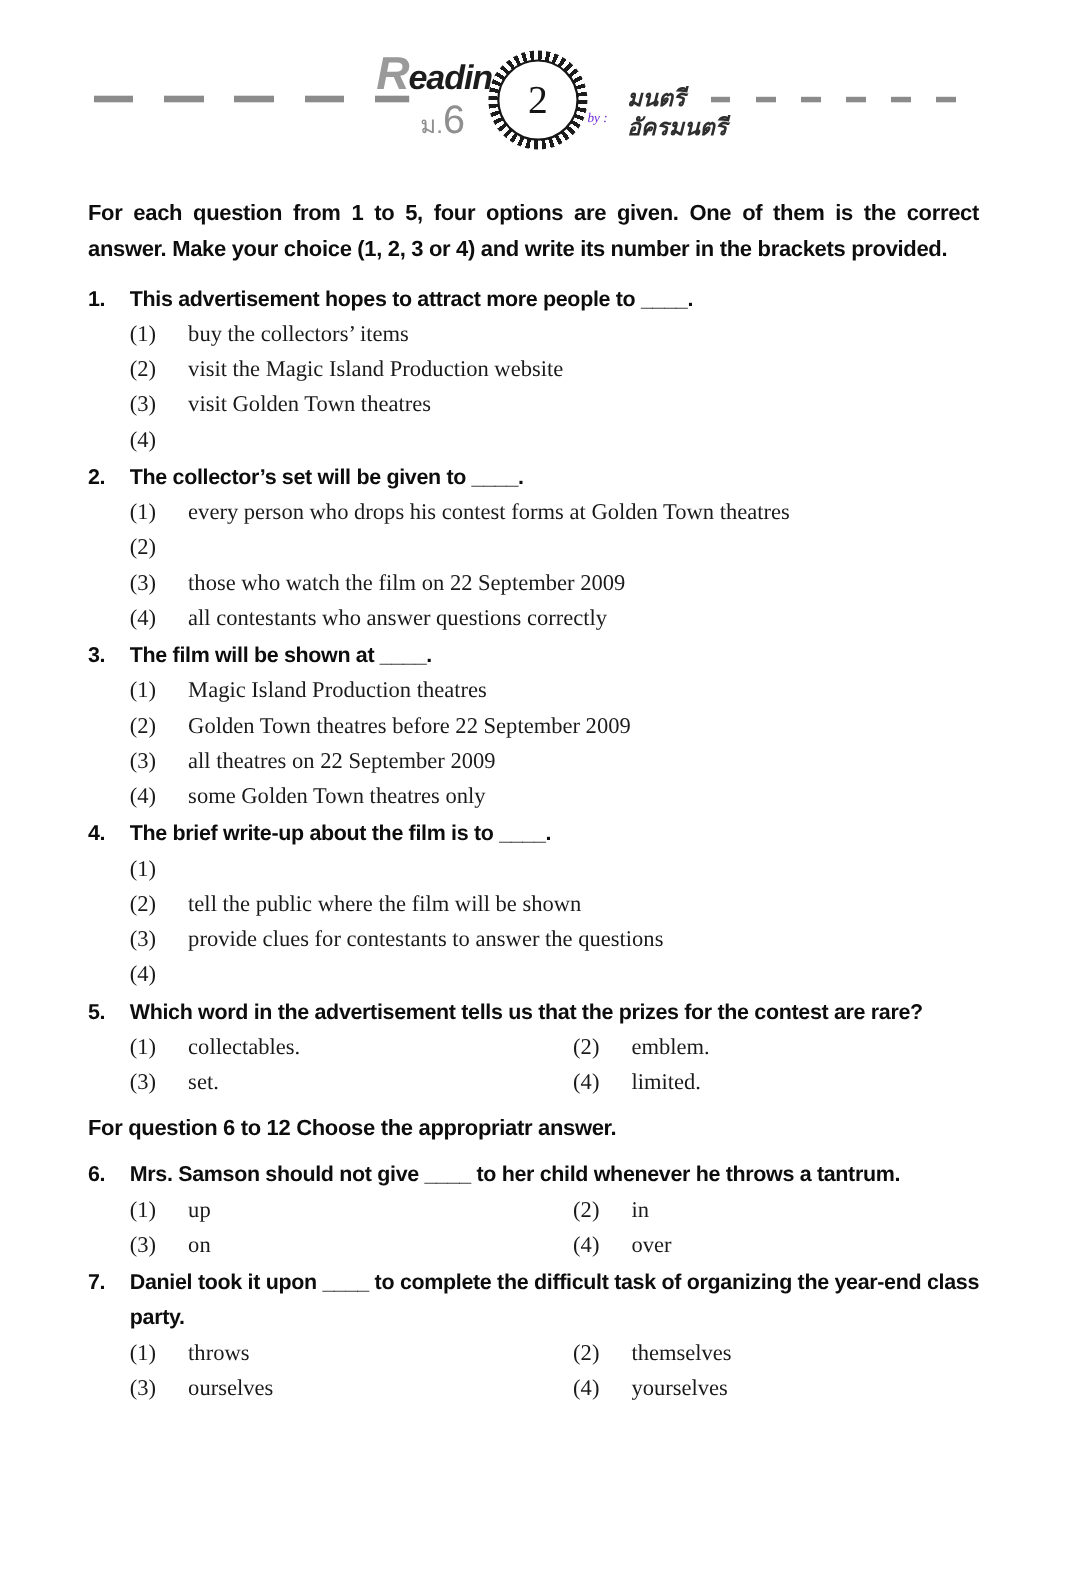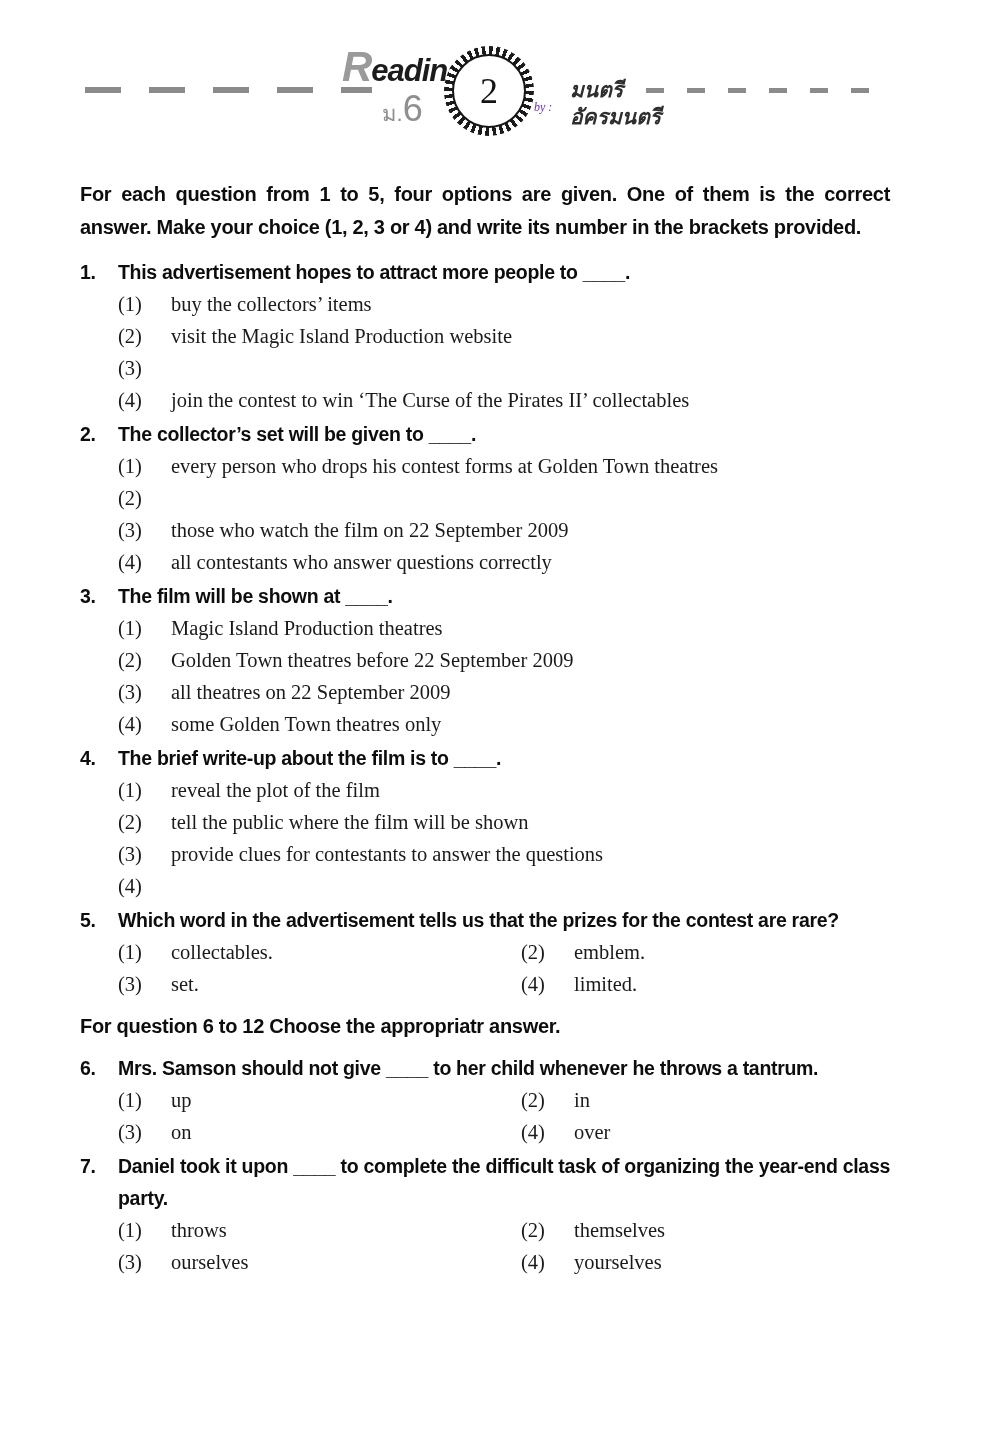--- a/index.html
+++ b/index.html
@@ -94,24 +94,24 @@
           <div class="option">
     <span class="opt-num">(1)</span>
     <span class="opt-text">buy the collectors’ items</span>
   </div>
           <div class="option">
     <span class="opt-num">(2)</span>
     <span class="opt-text">visit the Magic Island Production website</span>
   </div>
           <div class="option">
     <span class="opt-num">(3)</span>
-  </div>
-          <div class="option">
-    <span class="opt-num">(4)</span>
-    <span class="opt-text">join the contest to win ‘The Curse of the Pirates II’ collectables</span>
+    <span class="opt-text">visit Golden Town theatres</span>
+  </div>
+          <div class="option">
+    <span class="opt-num">(4)</span>
   </div>
         </div>
   </div>
       <div class="question">
     <div class="q-head">
       <span class="q-num">2.</span>
       <span class="q-stem">The collector’s set will be given to ____.</span>
     </div>
     <div class="options">
           <div class="option">
@@ -156,21 +156,20 @@
         </div>
   </div>
       <div class="question">
     <div class="q-head">
       <span class="q-num">4.</span>
       <span class="q-stem">The brief write-up about the film is to ____.</span>
     </div>
     <div class="options">
           <div class="option">
     <span class="opt-num">(1)</span>
-    <span class="opt-text">reveal the plot of the film</span>
   </div>
           <div class="option">
     <span class="opt-num">(2)</span>
     <span class="opt-text">tell the public where the film will be shown</span>
   </div>
           <div class="option">
     <span class="opt-num">(3)</span>
     <span class="opt-text">provide clues for contestants to answer the questions</span>
   </div>
           <div class="option">

